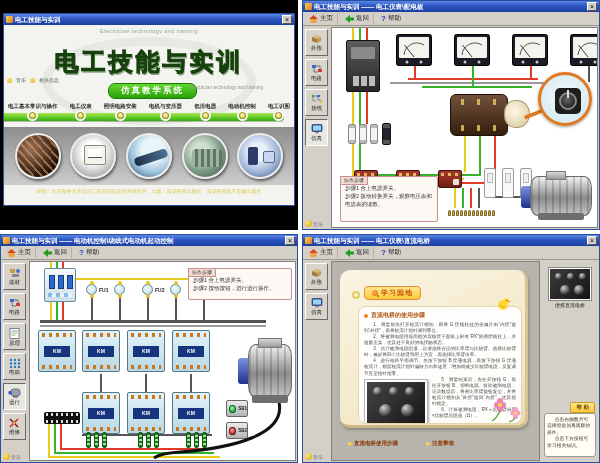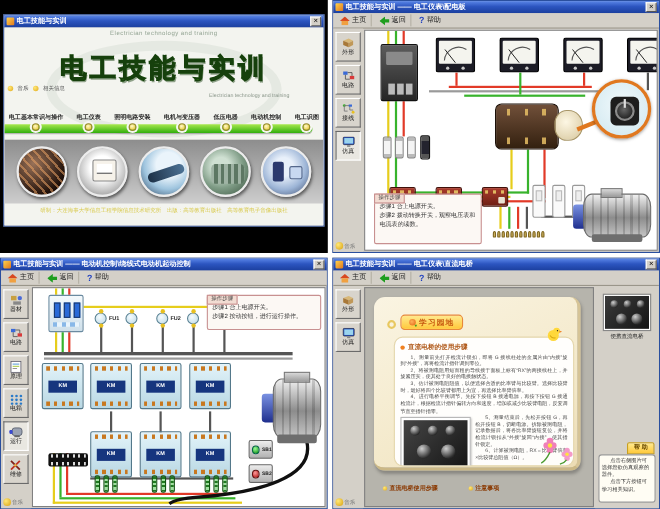--- a/index.html
+++ b/index.html
@@ -164,20 +164,21 @@
       <div class="splash-body">
         <div class="map-mark"></div>
         <div class="eng-top">Electrician technology and training</div>
         <div class="sp-links">
           <span class="dot"></span>
           <span>音乐</span>
           <span class="dot"></span>
           <span>相关信息</span>
         </div>
         <div class="big-title">电工技能与实训</div>
+        <div class="banner">仿真教学系统</div>
         <div class="eng-sub">Electrician technology and training</div>
         <div class="green-band"></div>
         <div class="menu-row">
           <div class="menu-item">
               <span class="mlbl">电工基本常识与操作</span>
               <span class="mdot"></span>
             </div>
           <div class="menu-item">
               <span class="mlbl">电工仪表</span>
               <span class="mdot"></span>

